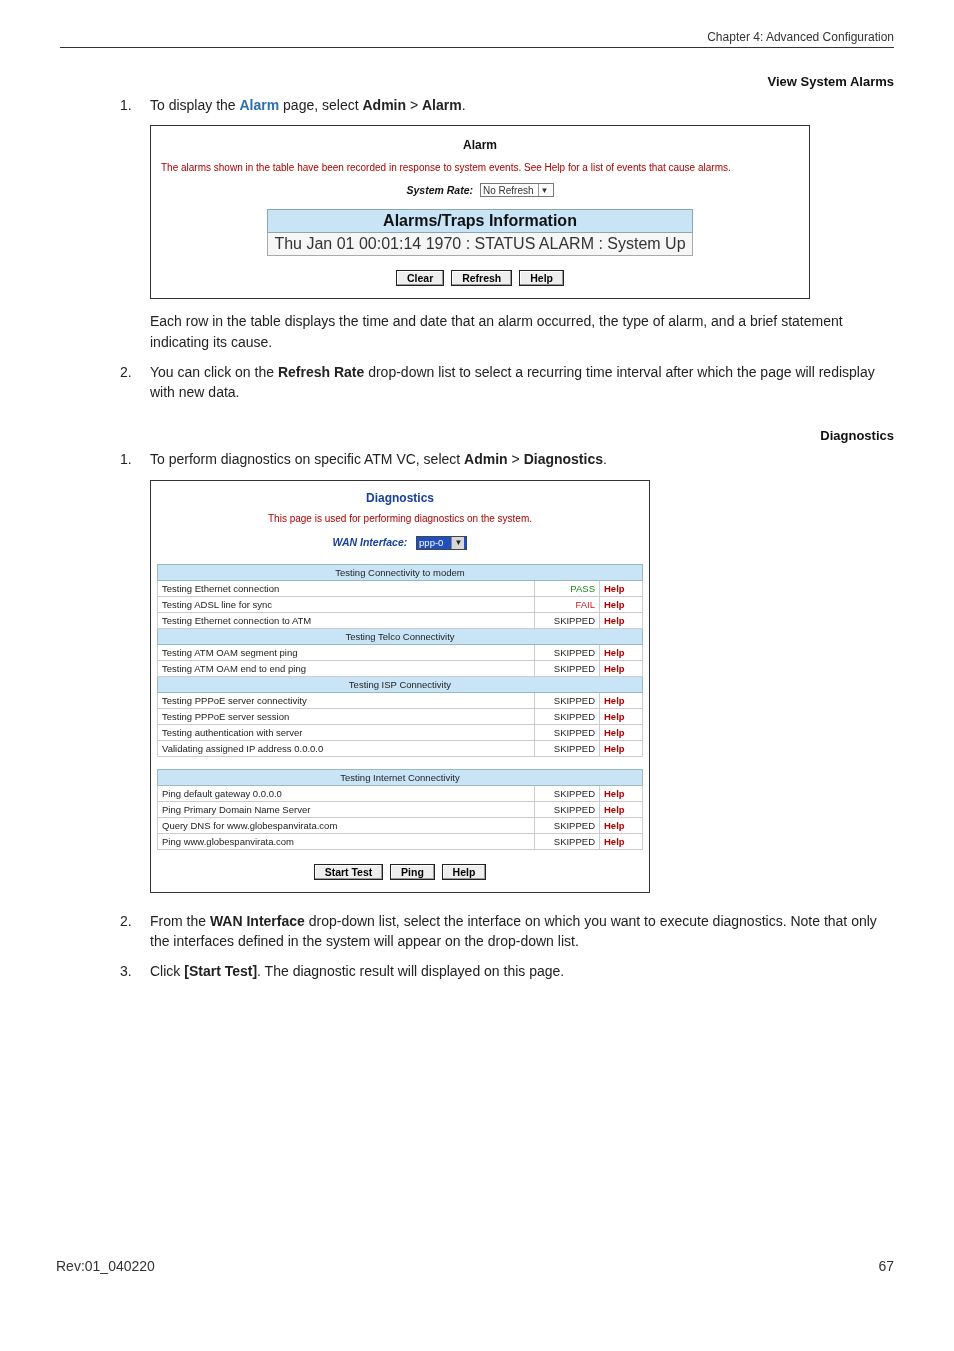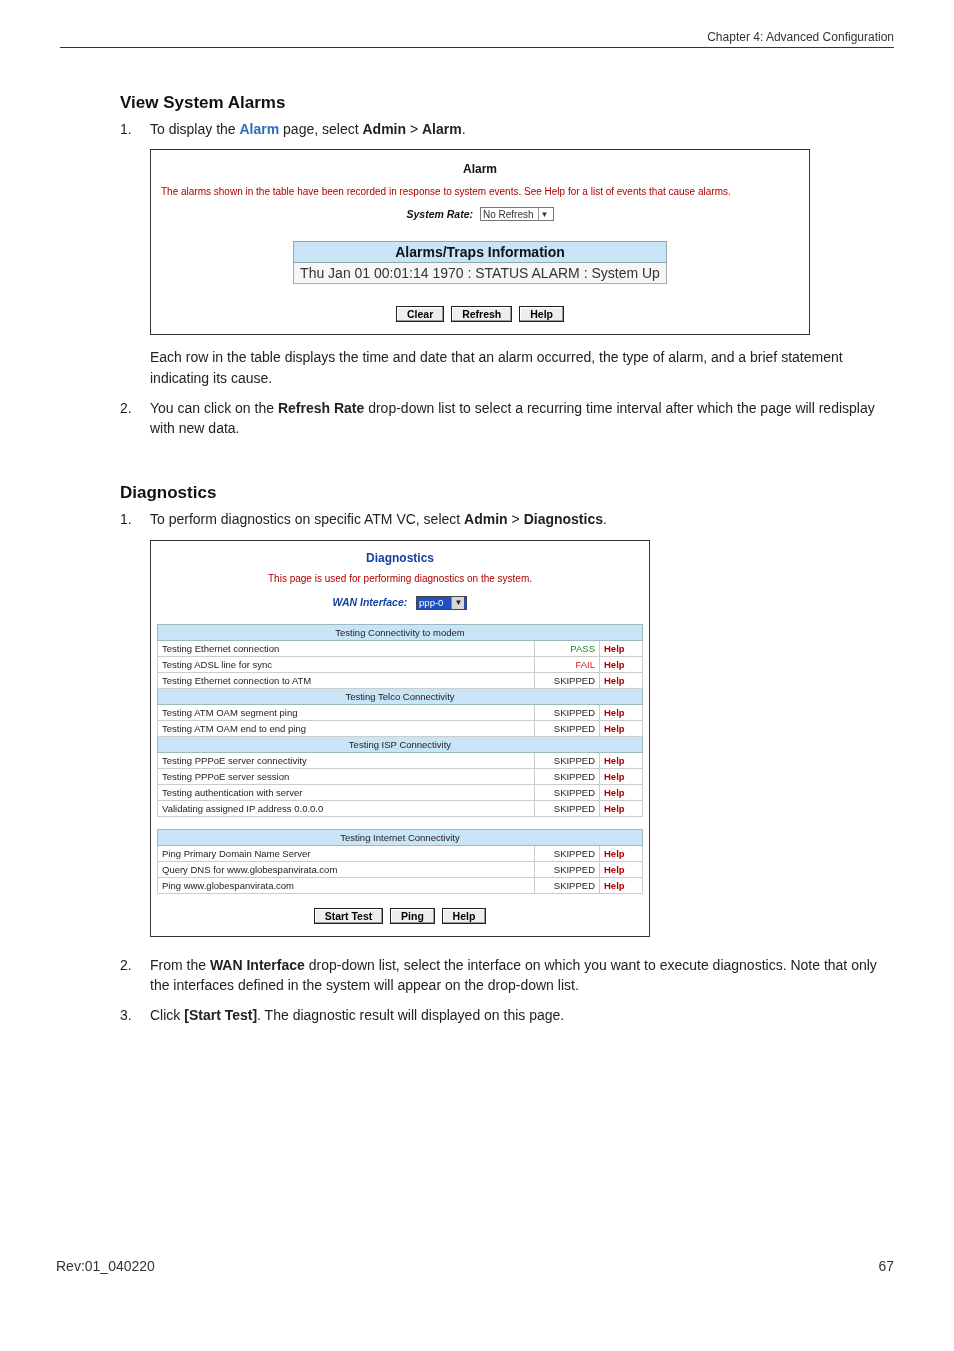--- a/index.html
+++ b/index.html
@@ -19,25 +19,26 @@
   }
   .header-line {
     border-bottom: 1px solid #333;
     text-align: right;
     padding-bottom: 3px;
     font-size: 12px;
     color: #333;
   }
   .section-heading {
     font-weight: 700;
-    font-size: 17px;
+    font-size: 13px;
     color: #111;
-    margin-top: 45px;
+    margin-top: 26px;
     margin-bottom: 6px;
     margin-left: 60px;
+    text-align: right;
   }
   .step {
     display: flex;
     margin: 2px 0 10px 60px;
     line-height: 1.45;
   }
   .step-num {
     width: 30px;
     flex-shrink: 0;
   }
@@ -93,23 +94,23 @@
     gap: 4px;
   }
   .rr-chev {
     width: 12px; height: 12px;
     border-left: 1px solid #999;
     display: inline-flex;
     align-items: center; justify-content: center;
     font-size: 8px;
   }
   .alarm-table {
-    margin: 8px auto;
+    margin: 0 auto;
     border-collapse: collapse;
-    font-size: 14px;
+    font-size: 16px;
   }
   .alarm-th {
     background: #c9e4f6;
     border: 1px solid #8aa;
     padding: 2px 40px;
     color: #111;
   }
   .alarm-td {
     border: 1px solid #aaa;
     padding: 2px 6px;
@@ -360,20 +361,25 @@
       <tbody>
           <tr class="diag-gap">
             <td colspan="3"></td>
           </tr>
       <tr>
             <td colspan="3" class="diag-section-h">Testing Internet Connectivity</td>
           </tr>
       </tbody>
         <tbody id="rows-inet">
           <tr class="diag-row">
+            <td class="col-test">Ping default gateway 0.0.0.0</td>
+            <td class="col-stat ">SKIPPED</td>
+            <td class="col-help">Help</td>
+          </tr>
+          <tr class="diag-row">
             <td class="col-test">Ping Primary Domain Name Server</td>
             <td class="col-stat ">SKIPPED</td>
             <td class="col-help">Help</td>
           </tr>
           <tr class="diag-row">
             <td class="col-test">Query DNS for www.globespanvirata.com</td>
             <td class="col-stat ">SKIPPED</td>
             <td class="col-help">Help</td>
           </tr>
           <tr class="diag-row">

